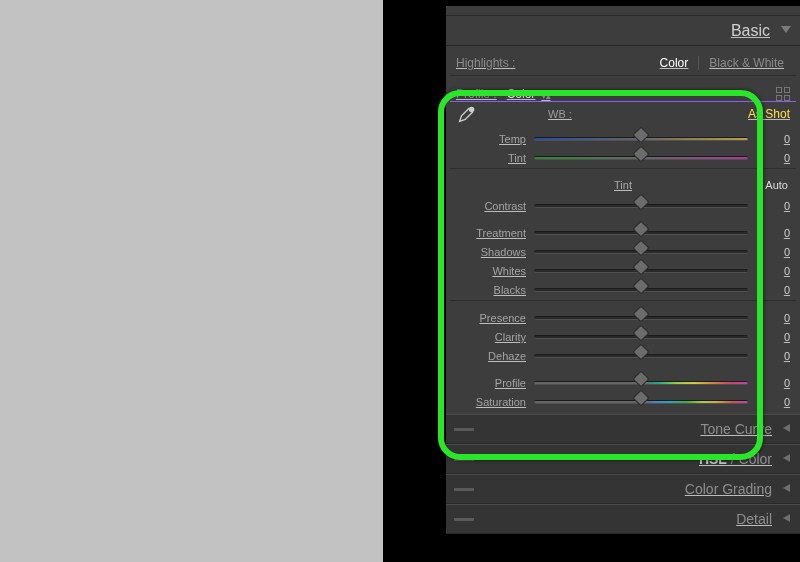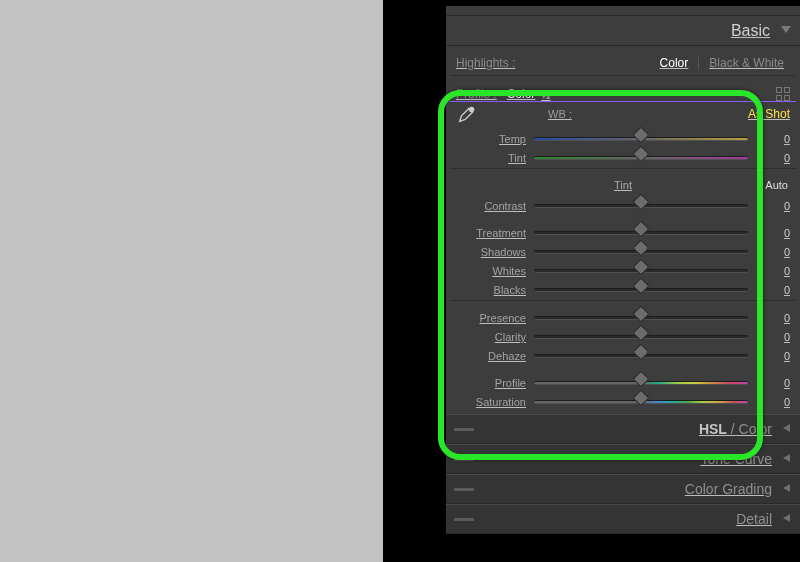--- a/index.html
+++ b/index.html
@@ -222,30 +222,30 @@
     </span>
     <span class="s-val">0</span>
   </div>
         </div>
 
     </div>
 
     <div id="collapsed">
         <div class="sec-head collapsed">
     <span class="bar-ic"></span>
+    <span class="title">Tone Curve</span>
+    <span class="disc">
+      <svg width="10" height="10" viewBox="0 0 10 10">
+              <path d="M8 1 L8 9 L1 5 Z" fill="#6e6e6e"></path>
+            </svg>
+    </span>
+  </div>
+        <div class="sec-head collapsed">
+    <span class="bar-ic"></span>
     <span class="title c-hsl"><strong>HSL</strong> / Color</span>
-    <span class="disc">
-      <svg width="10" height="10" viewBox="0 0 10 10">
-              <path d="M8 1 L8 9 L1 5 Z" fill="#6e6e6e"></path>
-            </svg>
-    </span>
-  </div>
-        <div class="sec-head collapsed">
-    <span class="bar-ic"></span>
-    <span class="title">Tone Curve</span>
     <span class="disc">
       <svg width="10" height="10" viewBox="0 0 10 10">
               <path d="M8 1 L8 9 L1 5 Z" fill="#6e6e6e"></path>
             </svg>
     </span>
   </div>
         <div class="sec-head collapsed">
     <span class="bar-ic"></span>
     <span class="title">Color Grading</span>
     <span class="disc">

